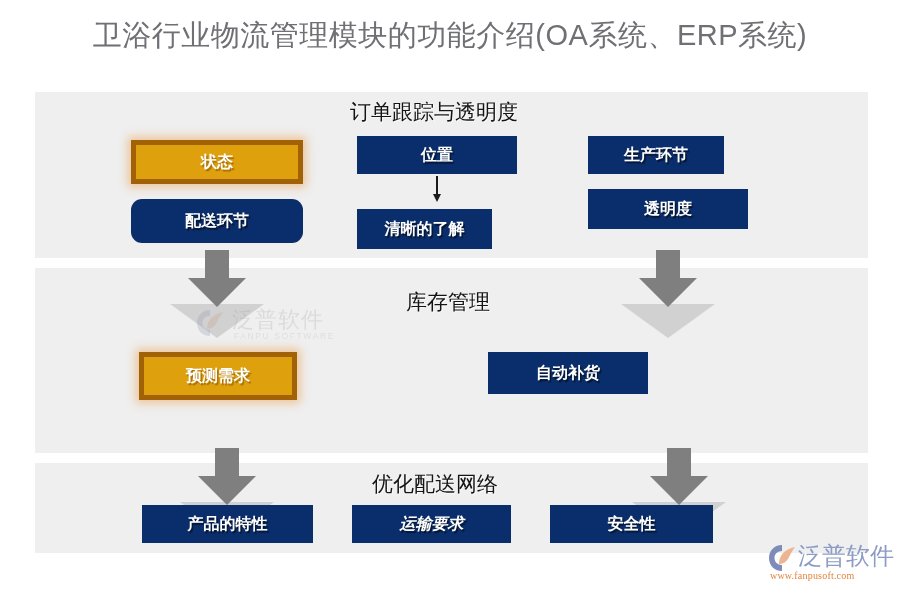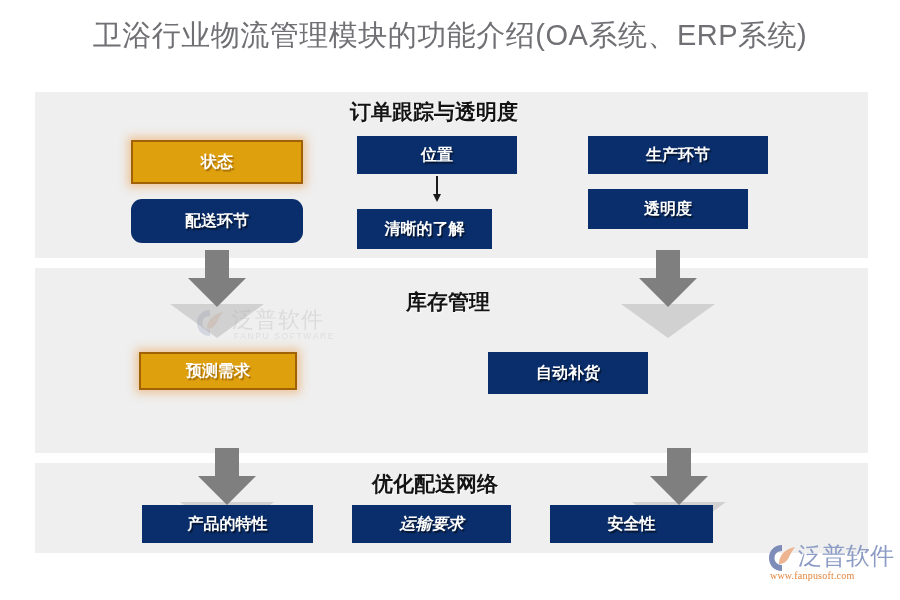--- a/index.html
+++ b/index.html
@@ -42,21 +42,21 @@
     position: absolute;
     background: #efefef;
   }
   #panel-1 { left: 35px; top: 92px;  width: 833px; height: 166px; }
   #panel-2 { left: 35px; top: 268px; width: 833px; height: 185px; }
   #panel-3 { left: 35px; top: 463px; width: 833px; height: 90px;  }
 
   .section-heading {
     position: absolute;
     font-size: 21px;
-    font-weight: bold;
+    font-weight: normal;
     color: #141414;
     white-space: nowrap;
     text-shadow: 1px 1px 0 rgba(255,255,255,0.65);
   }
   #heading-1 { left: 350px; top: 98px;  }
   #heading-2 { left: 406px; top: 288px; }
   #heading-3 { left: 372px; top: 470px; }
 
   
   .node {
@@ -70,35 +70,35 @@
     white-space: nowrap;
     box-sizing: border-box;
     z-index: 5;
   }
   .node.navy {
     background: #0a2e6b;
     text-shadow: 1.5px 1.5px 1px rgba(0,0,0,0.55);
   }
   .node.gold {
     background: #dfa00e;
-    border: 2px solid #a16207;
+    border: 5px solid #a16207;
     box-shadow: 0 0 9px 3px rgba(232,140,40,0.45);
     text-shadow: 1.5px 1.5px 1px rgba(120,70,0,0.55);
   }
 
   
   #node-status        { left: 131px; top: 140px; width: 172px; height: 44px; }
   #node-delivery      { left: 131px; top: 199px; width: 172px; height: 44px; border-radius: 11px; }
   #node-location      { left: 357px; top: 136px; width: 160px; height: 38px; }
   #node-clear         { left: 357px; top: 209px; width: 135px; height: 40px; font-family: Liberation Serif, serif; }
-  #node-production    { left: 588px; top: 136px; width: 180px; height: 38px; }
+  #node-production    { left: 588px; top: 136px; width: 136px; height: 38px; }
   #node-transparency  { left: 588px; top: 189px; width: 160px; height: 40px; }
 
   
-  #node-forecast      { left: 139px; top: 352px; width: 158px; height: 38px; }
+  #node-forecast      { left: 139px; top: 352px; width: 158px; height: 48px; }
   #node-restock       { left: 488px; top: 352px; width: 160px; height: 42px; }
 
   
   #node-product-attr  { left: 142px; top: 505px; width: 171px; height: 38px; }
   #node-transport-req { left: 352px; top: 505px; width: 159px; height: 38px; font-style: italic; }
   #node-safety        { left: 550px; top: 505px; width: 163px; height: 38px; }
 
   
   .block-arrow {
     position: absolute;

